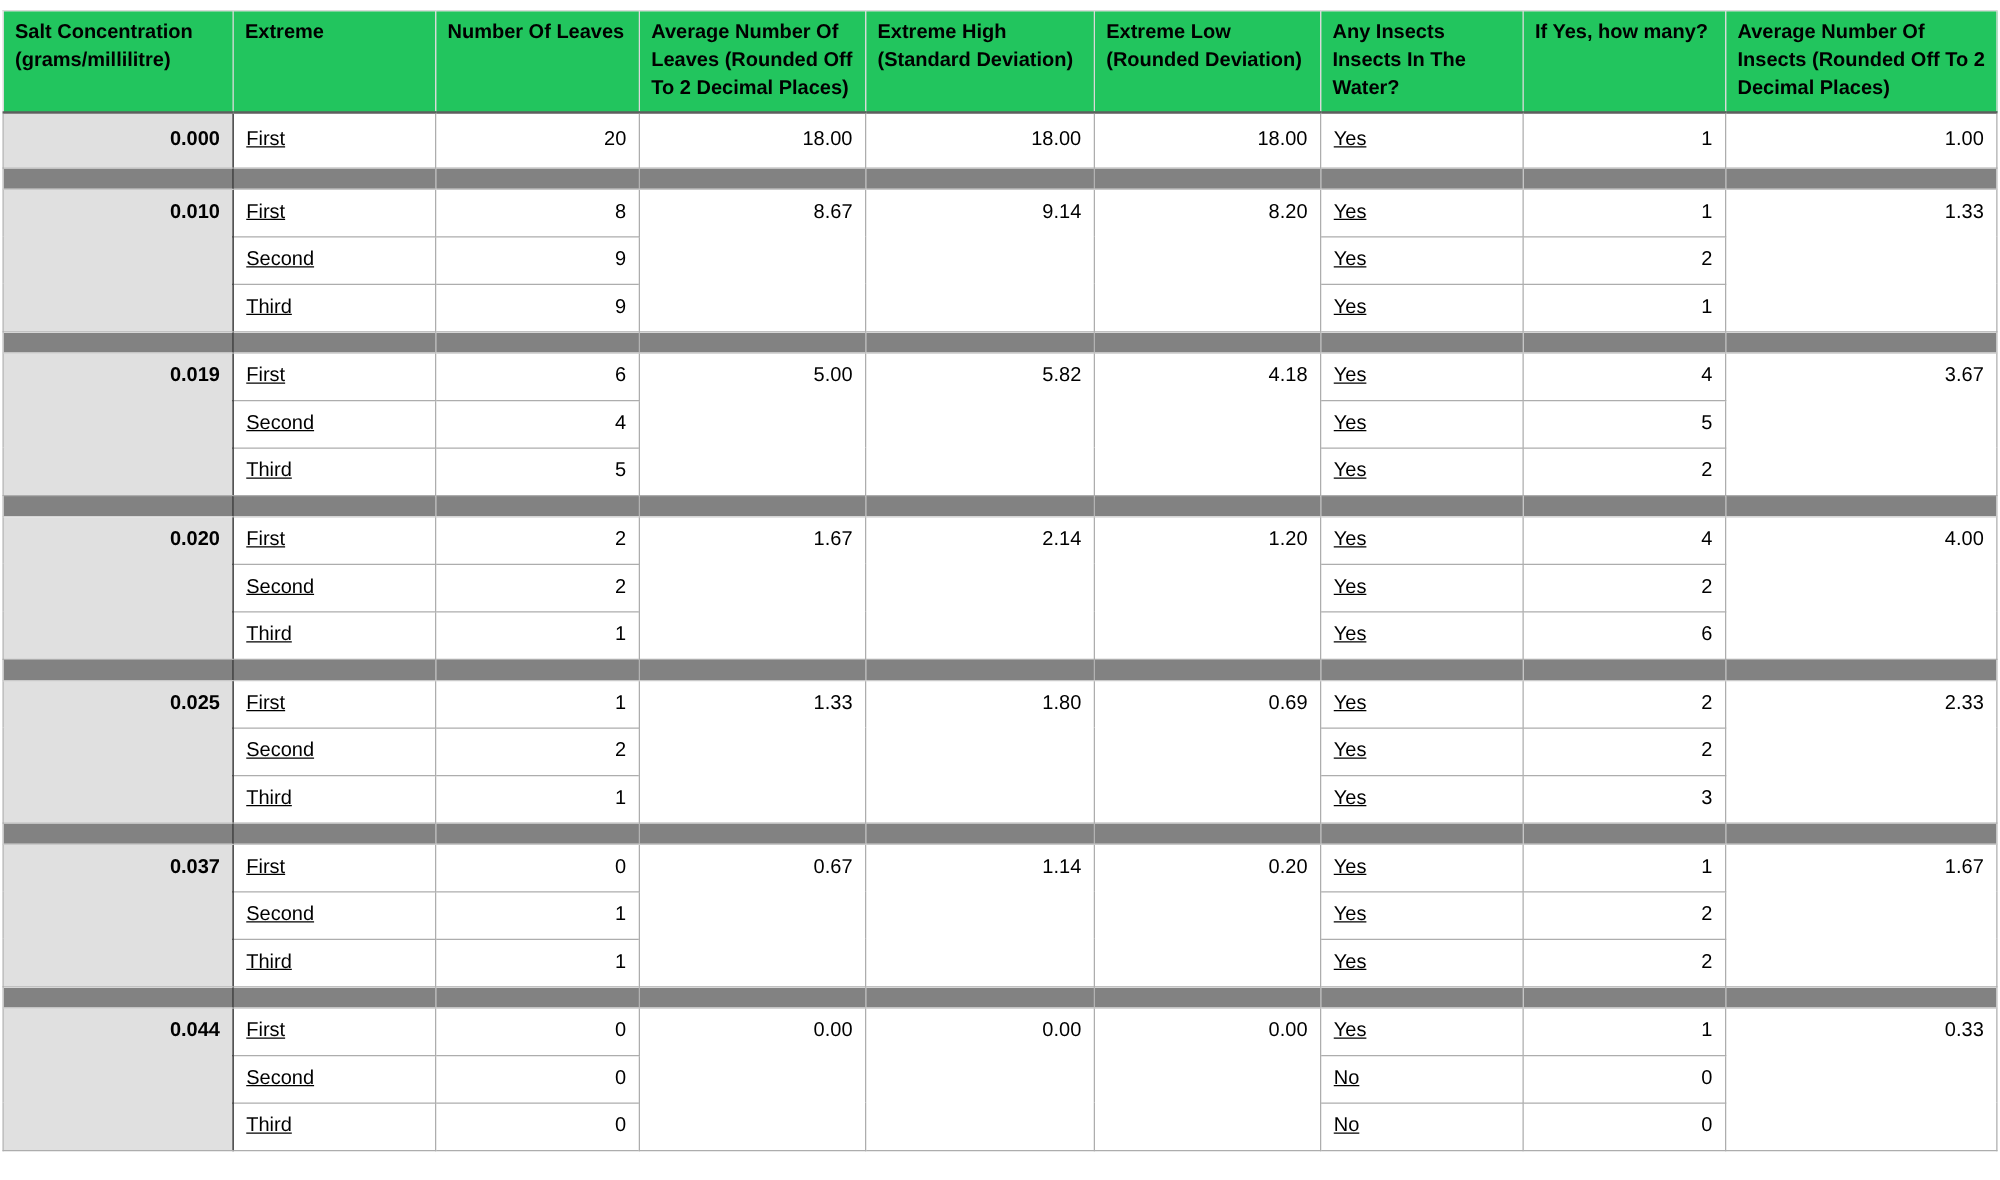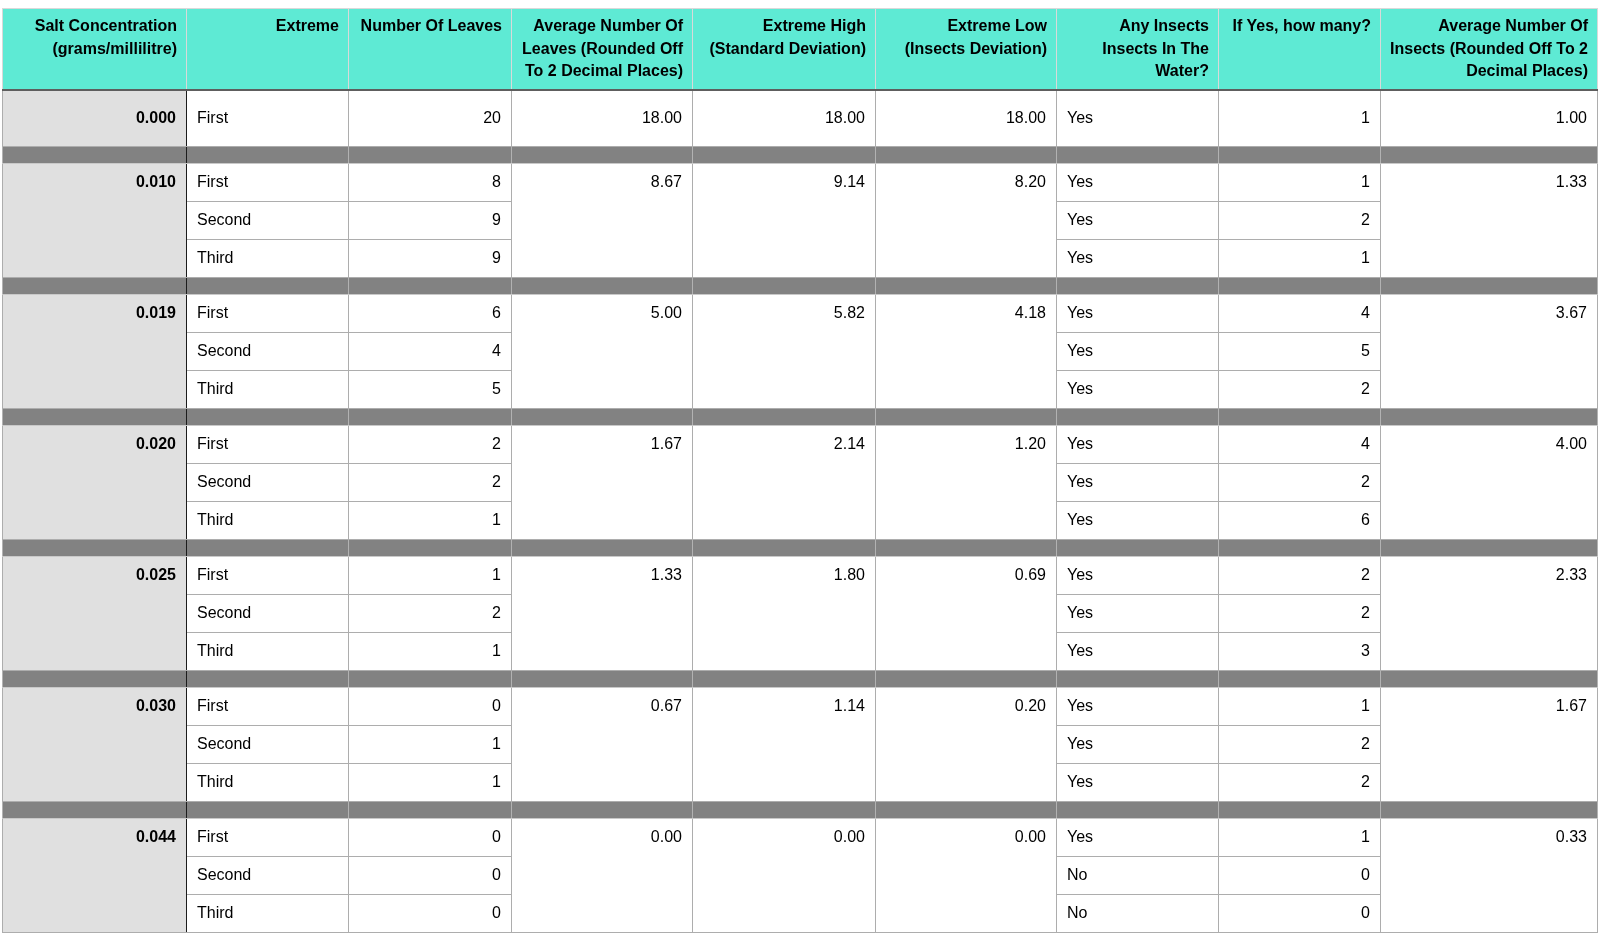--- a/index.html
+++ b/index.html
@@ -11,44 +11,44 @@
     font-size: 16px;
     color: #000000;
   }
   table.exp {
     border-collapse: collapse;
     table-layout: fixed;
     width: 1595px;
     border: 1px solid #9b9b9b;
   }
   th.hdr {
-    background: #5eead4;
+    background: #22c55e;
     font-weight: bold;
-    text-align: right;
+    text-align: left;
     vertical-align: top;
     padding: 6px 9px 6px 9px;
     line-height: 1.42;
     border: 1px solid #d9d9d9;
     border-bottom: 2px solid #5e5e5e;
   }
   td {
     border: 1px solid #adadad;
     padding: 0 10px;
     overflow: hidden;
     white-space: nowrap;
   }
   tr.r { height: 38px; }
-  tr.tall { height: 56px; }
+  tr.tall { height: 44px; }
   td.salt {
     background: #e0e0e0;
     font-weight: bold;
     text-align: right;
     border-right: 1px solid #1c1c1c;
   }
-  td.txt { text-align: left; }
+  td.txt { text-align: left; text-decoration: underline; }
   td.num { text-align: right; }
   td.vtop { vertical-align: top; padding-top: 9px; }
   tr.sep { height: 17px; }
   tr.sep td {
     background: #828282;
     border-left: 1px solid #b2b2b2;
     border-right: 1px solid #b2b2b2;
     border-top: 1px solid #c9c9c9;
     border-bottom: 1px solid #c9c9c9;
     padding: 0;
@@ -70,21 +70,21 @@
       <col style="width:162px">
       <col style="width:217px">
   </colgroup>
   <thead>
     <tr>
       <th class="hdr">Salt Concentration (grams/millilitre)</th>
       <th class="hdr">Extreme</th>
       <th class="hdr">Number Of Leaves</th>
       <th class="hdr">Average Number Of Leaves (Rounded Off To 2 Decimal Places)</th>
       <th class="hdr">Extreme High (Standard Deviation)</th>
-      <th class="hdr">Extreme Low (Insects Deviation)</th>
+      <th class="hdr">Extreme Low (Rounded Deviation)</th>
       <th class="hdr">Any Insects Insects In The Water?</th>
       <th class="hdr">If Yes, how many?</th>
       <th class="hdr">Average Number Of Insects (Rounded Off To 2 Decimal Places)</th>
     </tr>
   </thead>
   <tbody>
 
     <tr class="r tall">
       <td class="salt">0.000</td>
       <td class="txt">First</td>
@@ -242,21 +242,21 @@
         <td></td>
         <td></td>
         <td></td>
         <td></td>
         <td></td>
         <td></td>
         <td></td>
     </tr>
 
     <tr class="r">
-      <td class="salt vtop" rowspan="3">0.030</td>
+      <td class="salt vtop" rowspan="3">0.037</td>
       <td class="txt">First</td>
       <td class="num">0</td>
       <td class="num vtop" rowspan="3">0.67</td>
       <td class="num vtop" rowspan="3">1.14</td>
       <td class="num vtop" rowspan="3">0.20</td>
       <td class="txt">Yes</td>
       <td class="num">1</td>
       <td class="num vtop" rowspan="3">1.67</td>
     </tr>
     <tr class="r">

